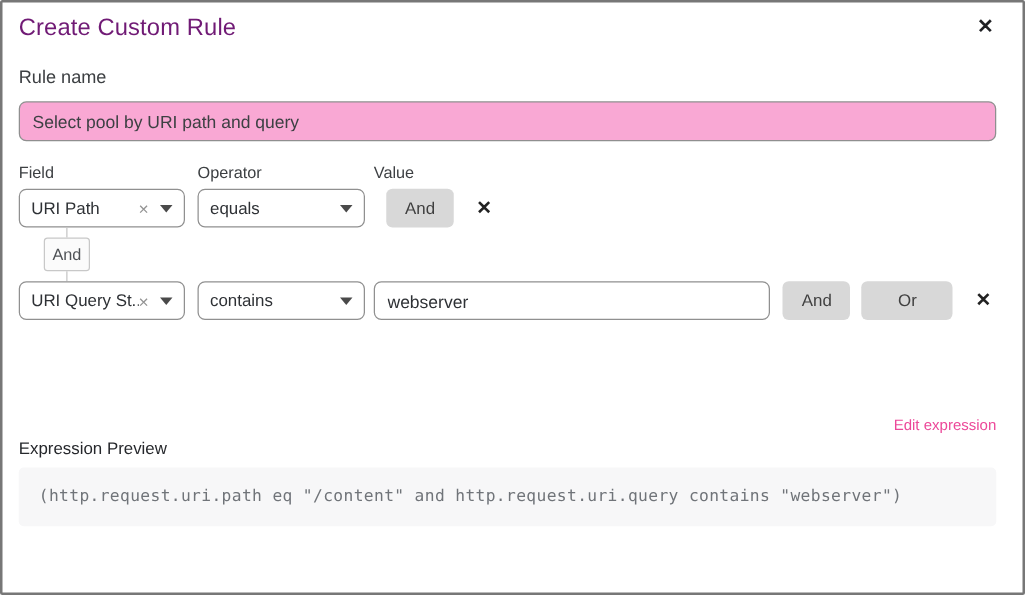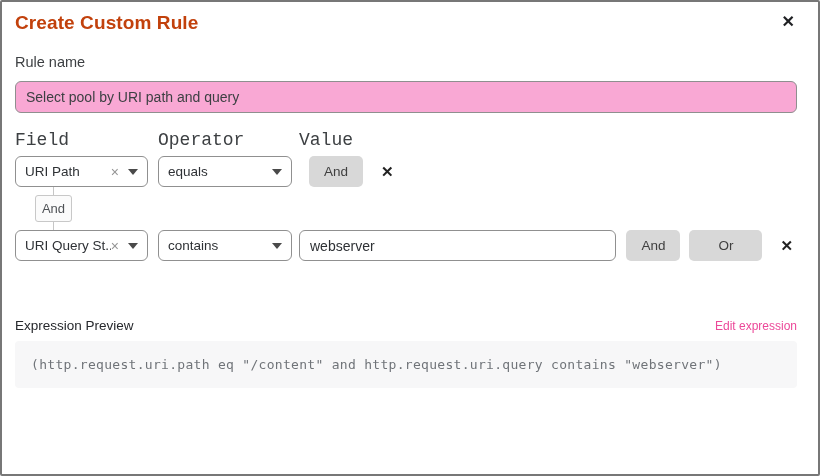--- a/index.html
+++ b/index.html
@@ -8,38 +8,38 @@
     font-family: "Liberation Sans", "DejaVu Sans", sans-serif;
     background: #ffffff;
     border: 2px solid #777777;
     border-radius: 2px;
     padding: 8px 21px 0 13px;
     color: #202124;
     overflow: hidden;
   }
   
   .dlg-header { display: flex; justify-content: space-between; align-items: flex-start; }
-  .dlg-title { font-size: 19px; font-weight: 700; color: #c2410c; line-height: 25px; letter-spacing: 0.1px; }
+  .dlg-title { font-size: 19px; font-weight: 400; color: #701a75; line-height: 25px; letter-spacing: 0.1px; }
   .close-btn {
     background: none; border: none; cursor: pointer;
     font-size: 16px; font-weight: 900; color: #1f2023; line-height: 18px; padding: 2px 2px; margin-top: 1px;
   }
   
   .rule-name-label { margin-top: 19px; font-size: 14.5px; color: #3d4043; }
   .rule-name-hint { margin-top: 7px; font-size: 13.5px; color: #9b9b9b; }
   .rule-name-input {
     margin-top: 11px; width: 100%; height: 32px;
     border: 1px solid #8f8f8f; border-radius: 6px;
     padding: 0 10px; font-size: 14px; color: #3d4043;
     font-family: "Liberation Sans", "DejaVu Sans", sans-serif;
     outline: none; background: #f9a8d4;
   }
   
   .match-heading { margin-top: 42px; font-size: 14.5px; font-weight: 700; color: #1f2023; }
-  .col-labels { margin-top: 17px; display: flex; font-size: 18px; color: #3d4043; font-family: Liberation Mono, monospace; }
+  .col-labels { margin-top: 17px; display: flex; font-size: 13px; color: #3d4043; }
   .col-label-field { width: 143px; }
   .col-label-operator { width: 141px; }
   .rule-row { margin-top: 6px; display: flex; align-items: center; }
   .select-box {
     height: 31px; border: 1px solid #909090; border-radius: 6px;
     background: #ffffff; display: flex; align-items: center;
     padding: 0 9px; cursor: pointer;
   }
   .select-field { width: 133px; margin-right: 10px; }
   .select-operator { width: 134px; margin-right: 7px; }
@@ -71,21 +71,21 @@
   .connector { margin-left: 20px; width: 37px; display: flex; flex-direction: column; align-items: center; }
   .v-line { width: 1px; height: 8px; background: #c6c6c6; }
   .connector-chip {
     align-self: stretch; height: 27px;
     background: #fbfbfb; border: 1px solid #c8c8c8; border-radius: 3px;
     display: flex; align-items: center; justify-content: center;
     font-size: 13px; color: #4f5256;
   }
   
   .preview-header { margin-top: 57px; display: flex; justify-content: space-between; align-items: center; }
-  .preview-label { font-size: 13.5px; color: #26282c; }
+  .preview-label { font-size: 13.5px; color: #26282c; margin-top: 38px; }
   .edit-link { font-size: 12px; color: #ec4899; text-decoration: none; cursor: pointer; }
   .expression-block {
     margin-top: 8px; height: 47px;
     background: #f7f7f8; border-radius: 4px;
     display: flex; align-items: center; padding: 0 16px;
     font-family: "DejaVu Sans Mono", "Liberation Mono", monospace;
     font-size: 13px; color: #707479; white-space: nowrap; overflow: hidden;
     letter-spacing: 0.3px;
   }
 </style>

